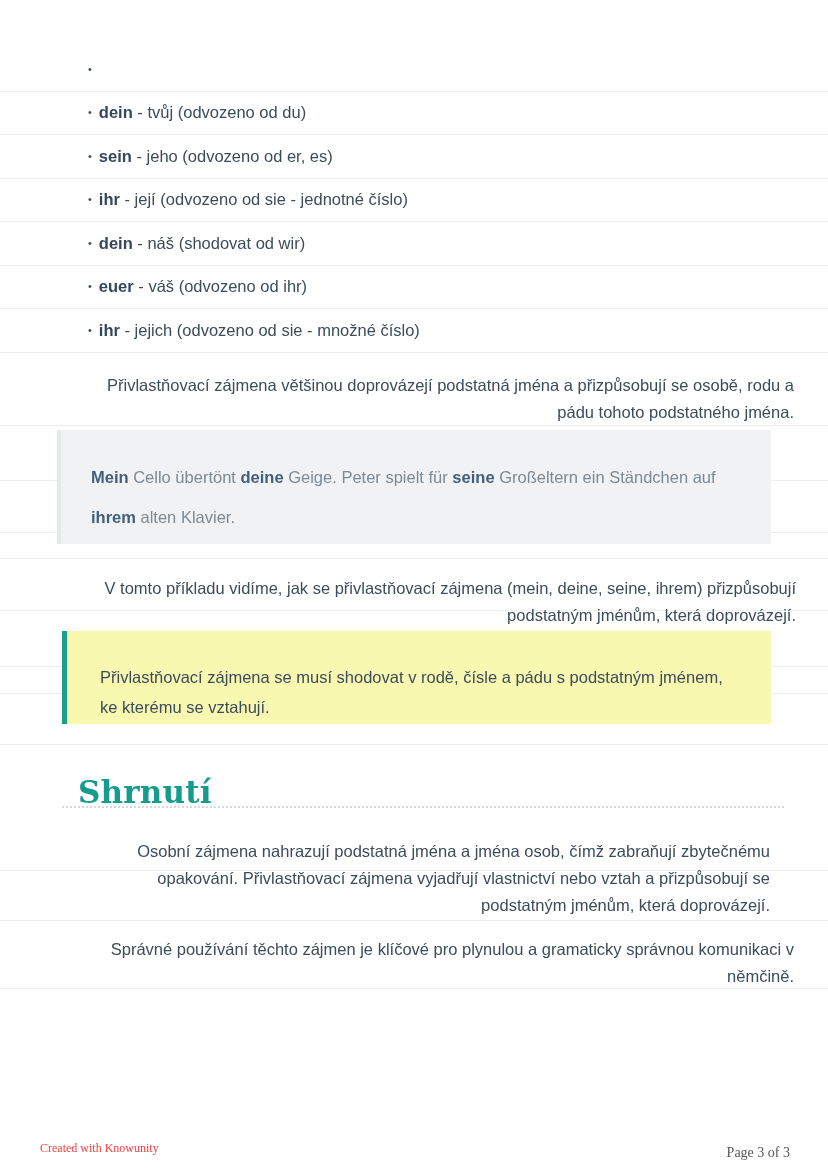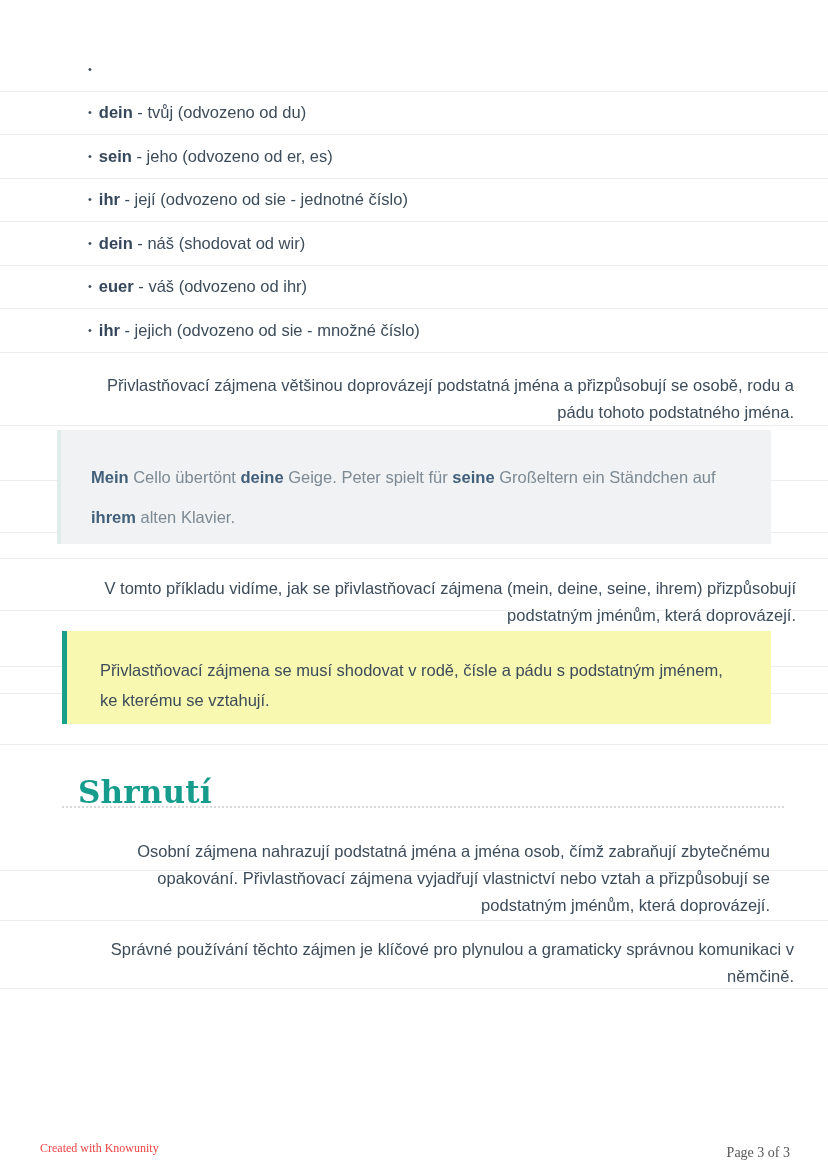--- a/index.html
+++ b/index.html
@@ -37,21 +37,21 @@
     box-sizing:border-box;
     padding:27px 40px 0 30px;
     font-size:16.5px;line-height:40px;color:#7b8a95;
   }
   .quote-box b{color:#42607b;font-weight:bold;}
   
   .callout{
     position:absolute;left:62px;top:631px;width:709px;height:93px;
     background:#f8f8b0;border-left:5px solid #18a08c;
     box-sizing:border-box;
-    padding:24px 40px 0 33px;
+    padding:31px 40px 0 33px;
     font-size:16.5px;line-height:30px;color:#3d4c5a;
   }
   
   .section-heading{
     position:absolute;left:62px;top:758px;margin:16px;
     font-family:"DejaVu Serif",serif;
     font-size:31px;font-weight:bold;color:#169c8c;
     letter-spacing:0.2px;
   }
   .dotted-divider{

